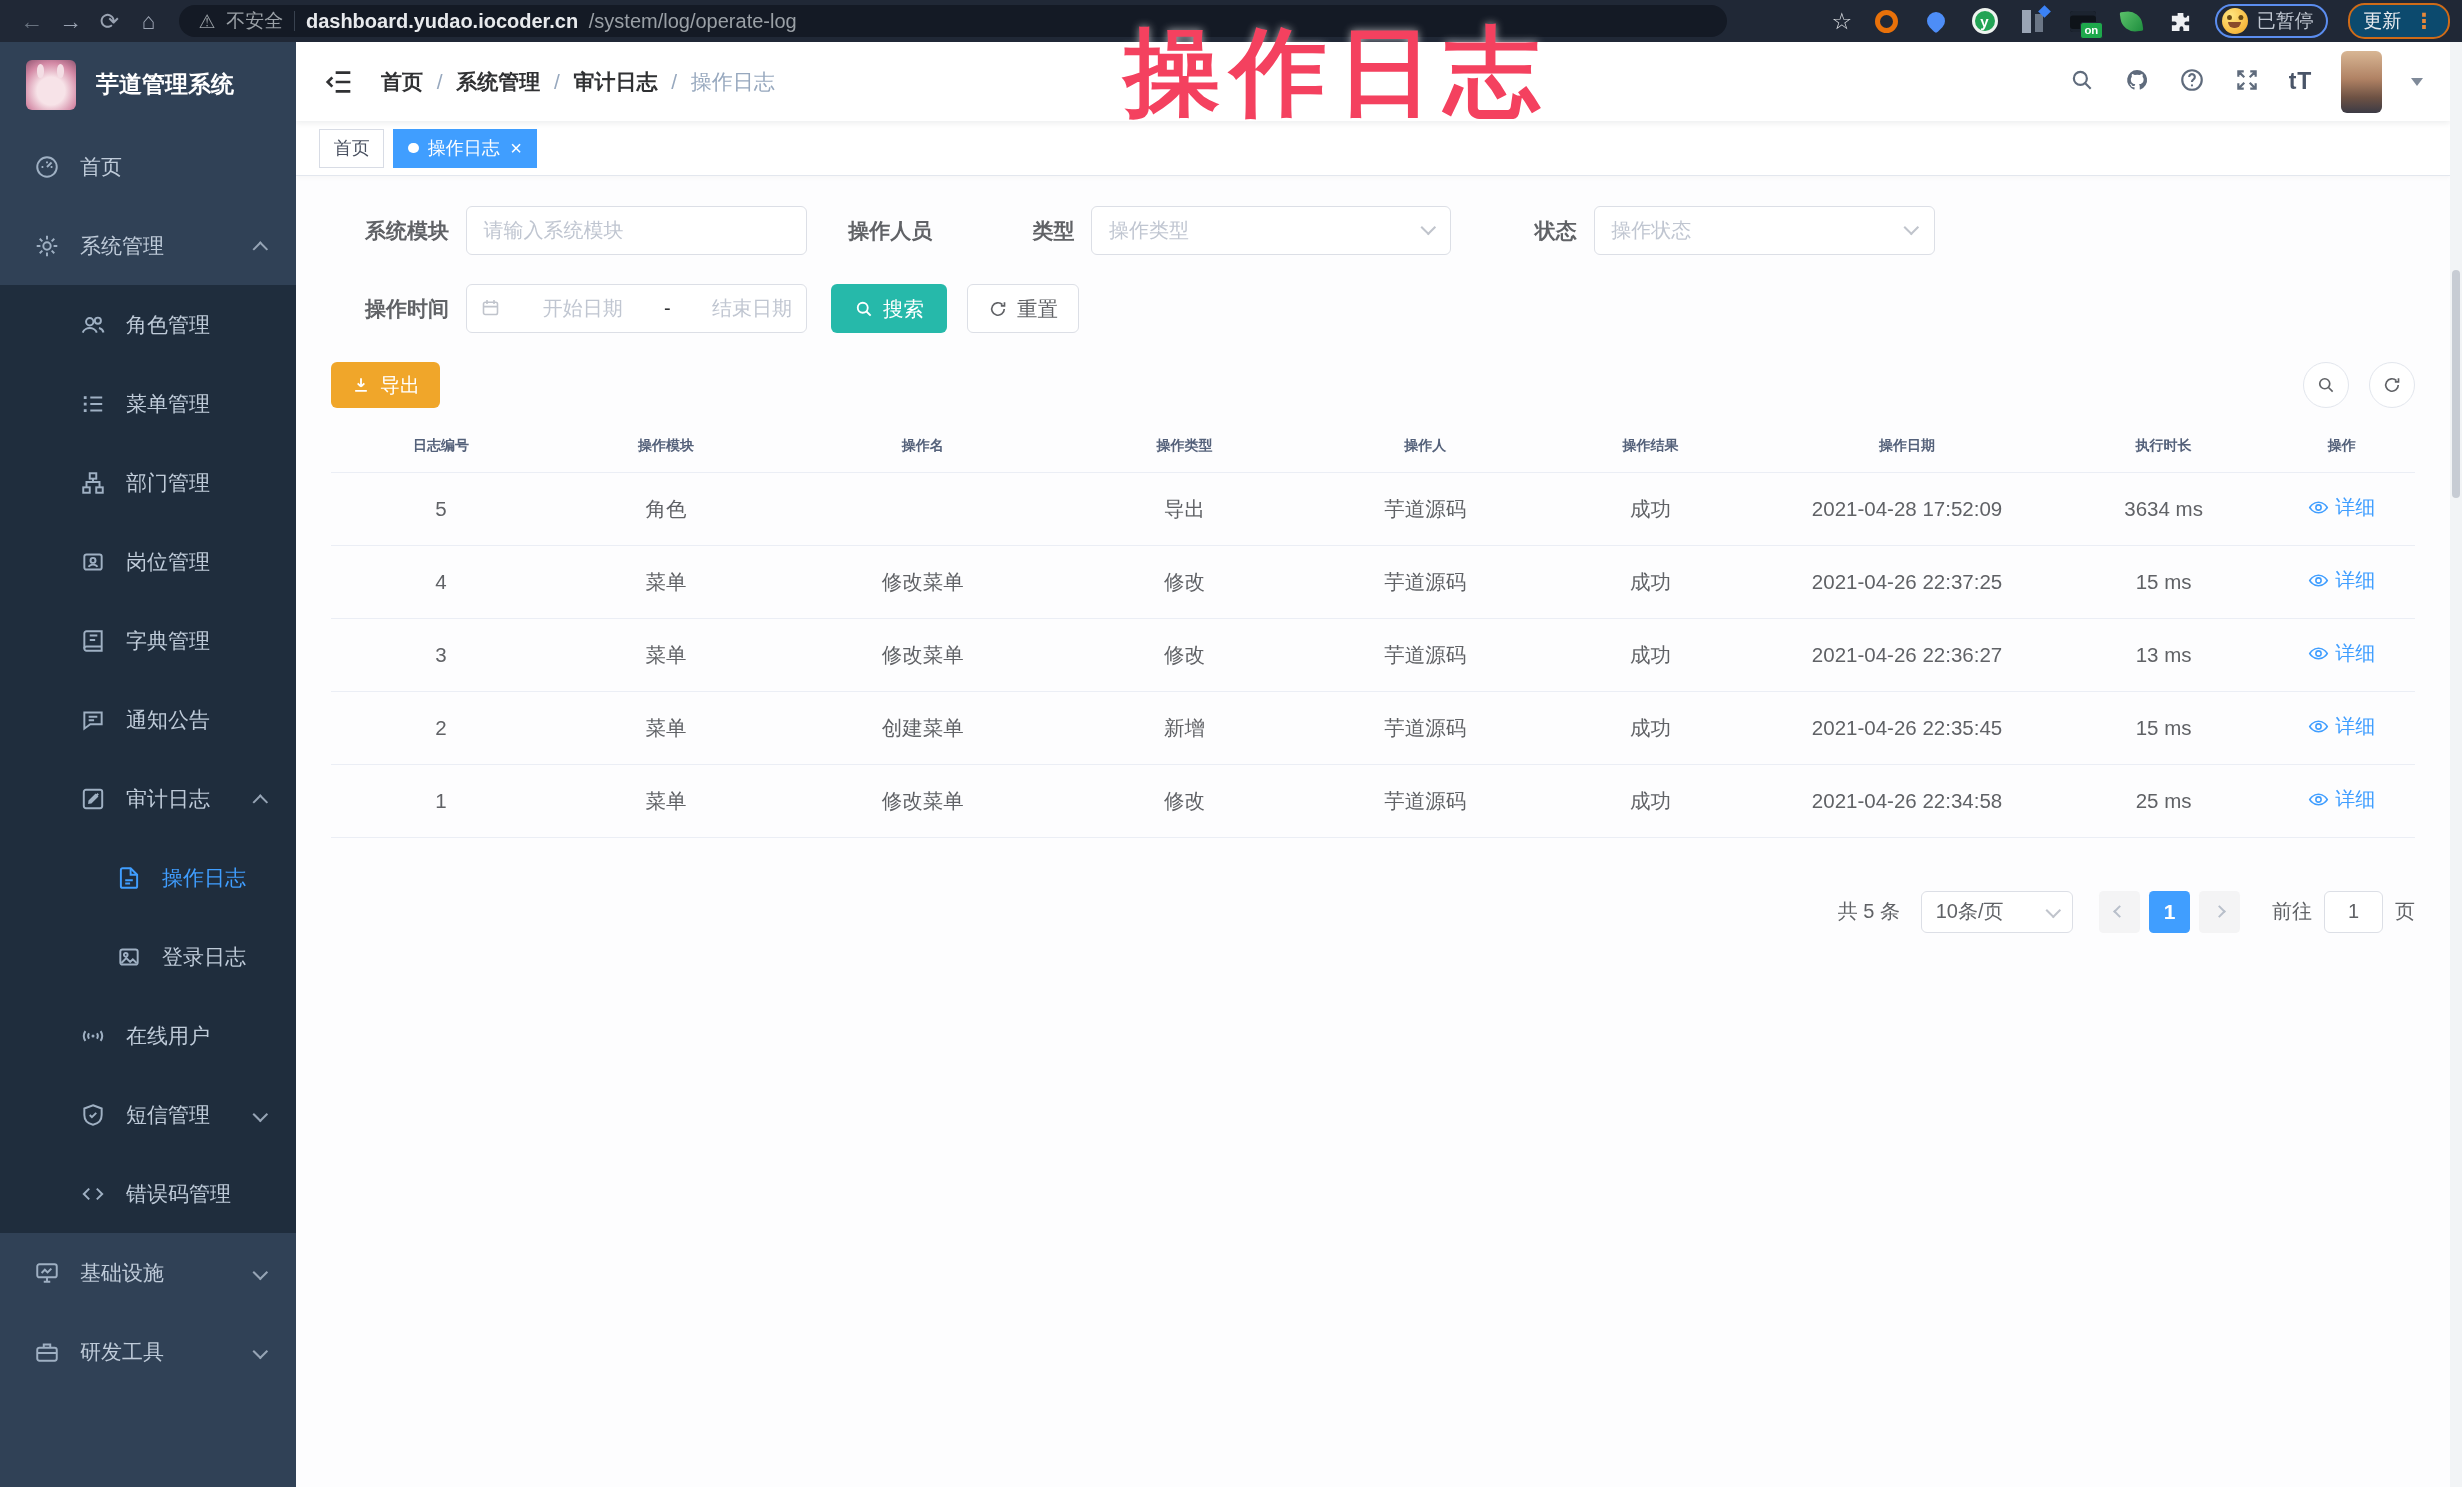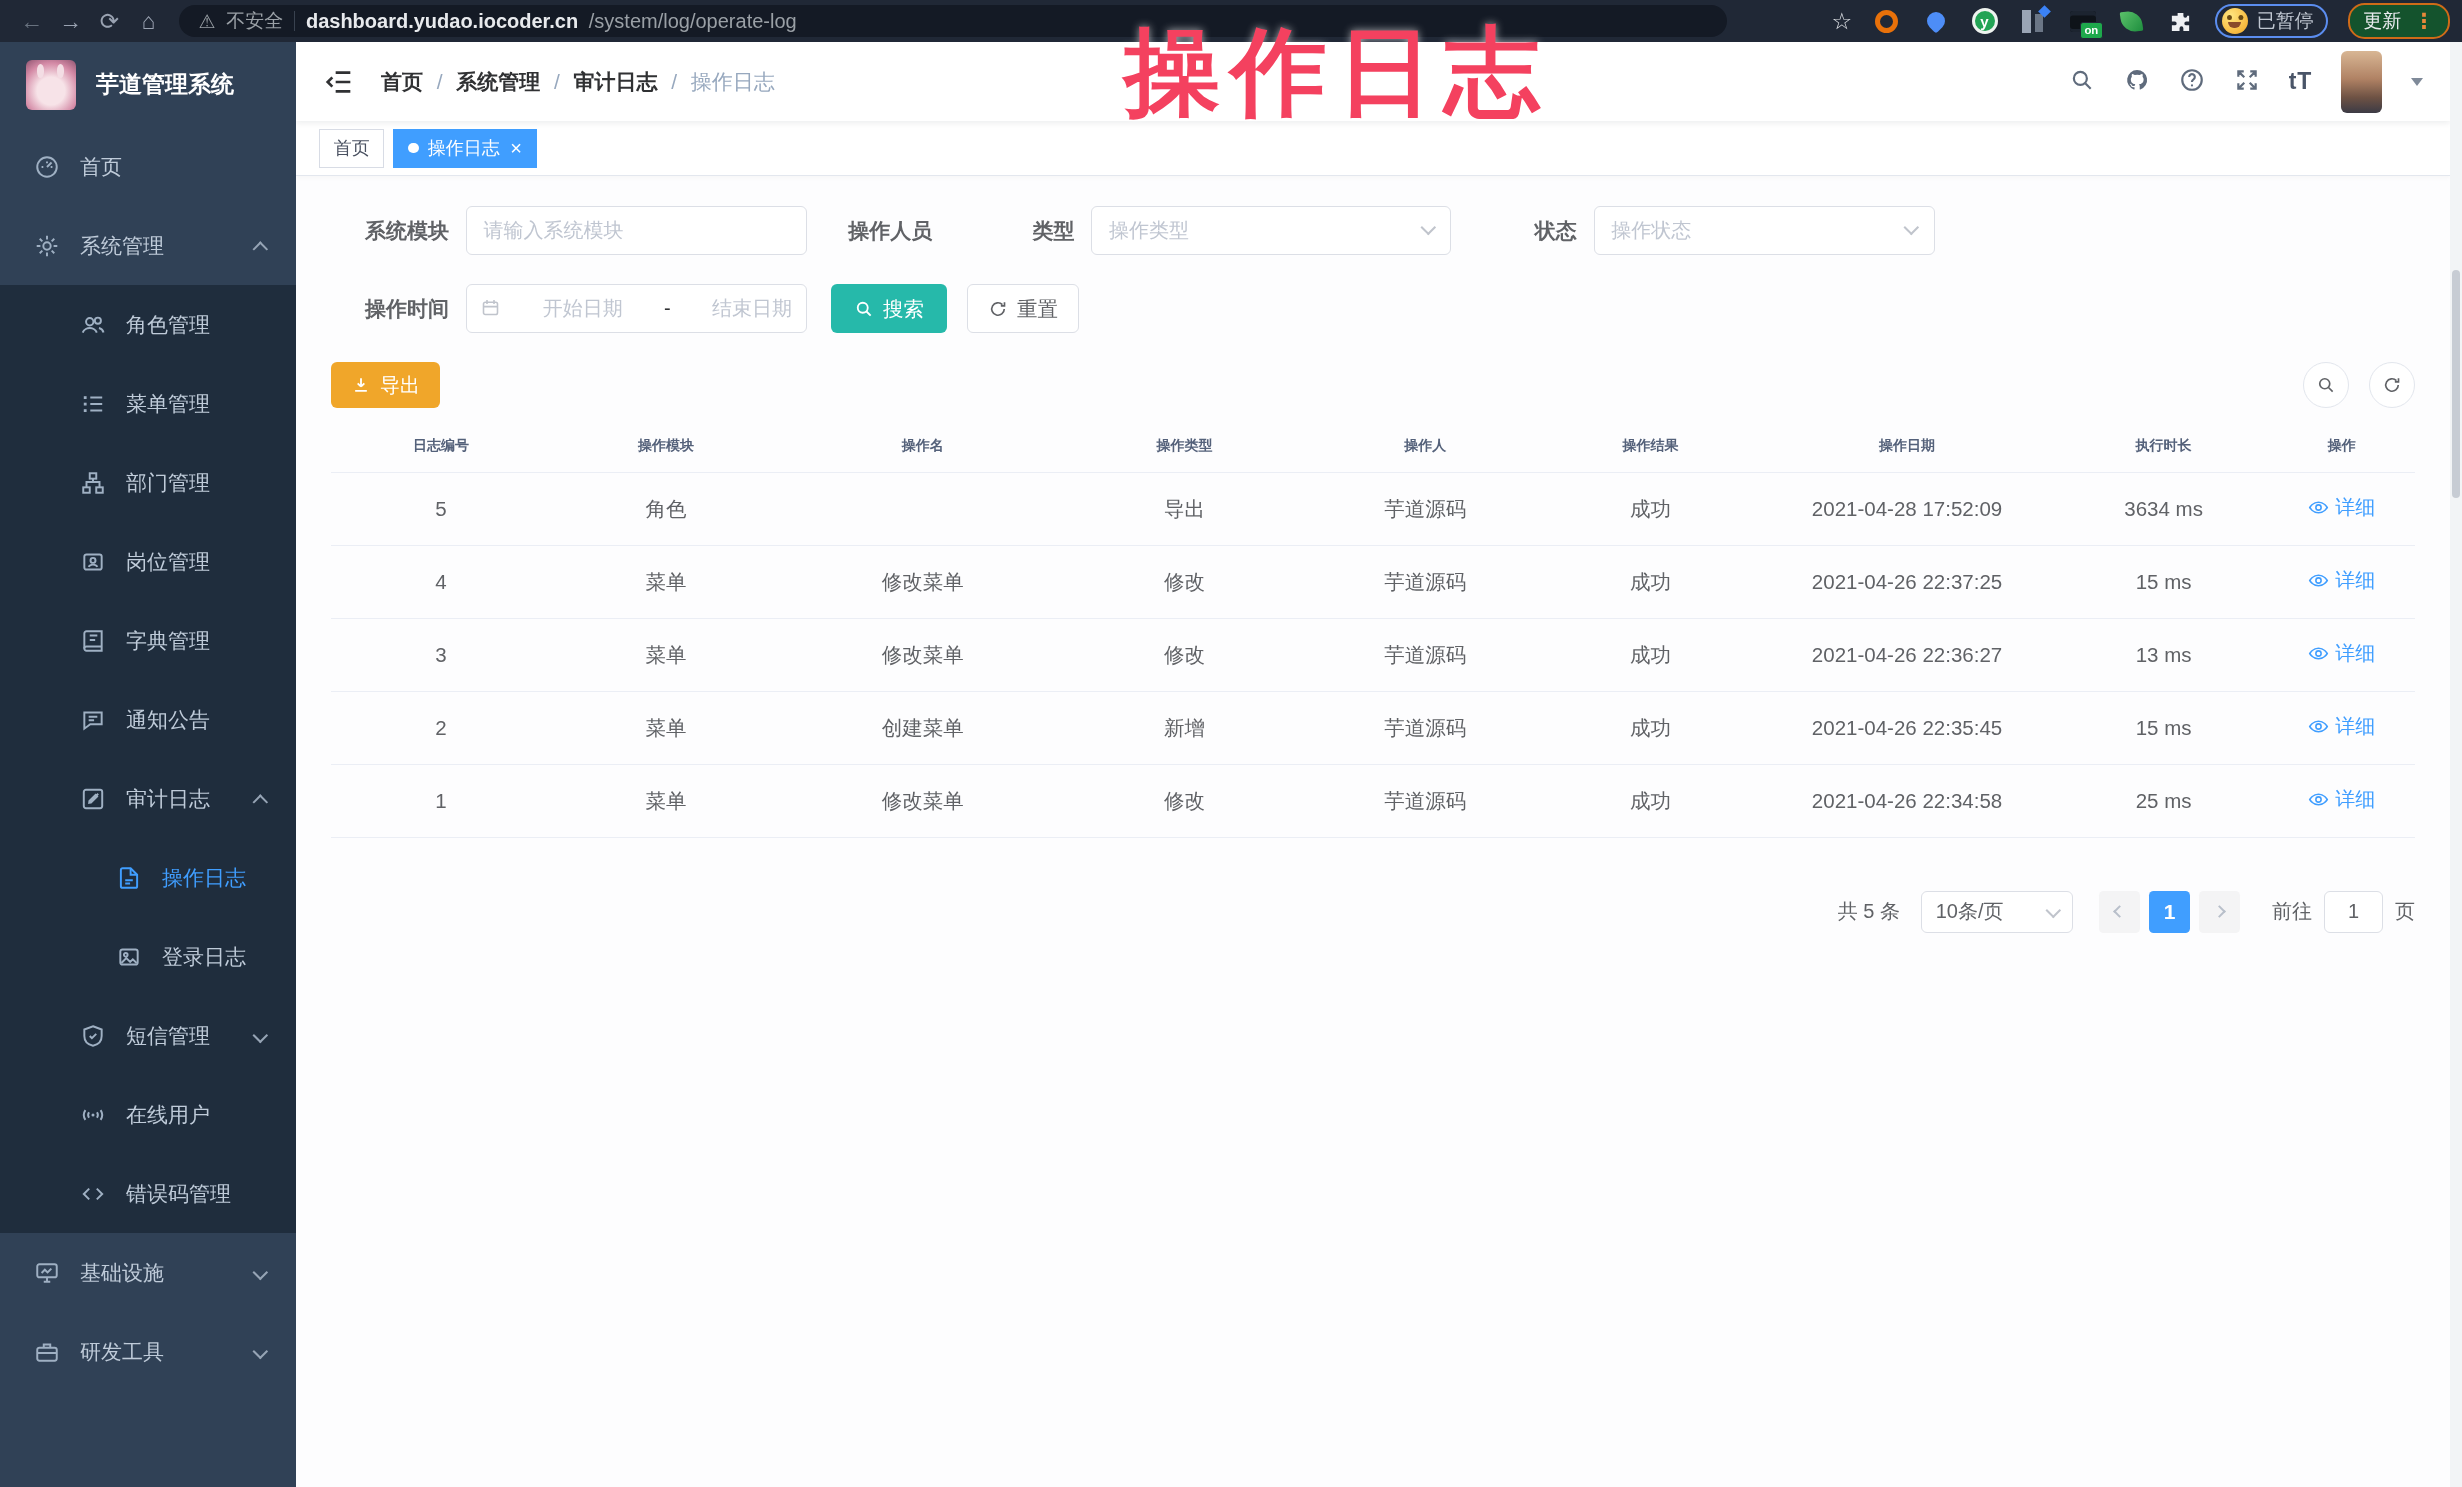--- a/index.html
+++ b/index.html
@@ -25,21 +25,21 @@
   .ext-grid { position:relative; width:23px; height:23px; background:linear-gradient(#9aa5b5,#9aa5b5) no-repeat 0 0/9px 23px, linear-gradient(#6b7686,#6b7686) no-repeat 13px 4.6px/8.3px 18px; }
   .ext-grid::after { content:""; position:absolute; right:-3.8px; top:-2.3px; width:9px; height:9px; background:#3b82f6; transform:rotate(45deg); }
   .ext-on { position:relative; width:26px; height:21px; background:#0e1319; border-radius:3px; box-shadow:inset 0 -3px 0 #1c2430, inset 0 4.6px 0 #1c2430; }
   .badge-on { position:absolute; right:-7.6px; bottom:-7.6px; background:#1ea94c; color:#fff; font-size:11.4px; font-weight:700; padding:0.8px 3.8px; border-radius:3px; border:1.5px solid #202836; line-height:1.15; }
   .ext-leaf { width:21px; height:21px; background:linear-gradient(135deg,#5bc16a,#1e8e3e); border-radius:1.5px 70% 1.5px 70%; transform:rotate(-8deg); }
   .paused-pill { display:flex; align-items:center; gap:9px; border:2.3px solid #5b8def; border-radius:18px; padding:2.3px 12px 2.3px 4.6px; }
   .face { width:26px; height:26px; border-radius:50%; background:radial-gradient(circle at 35% 30%, #ffe680, #f6b63a 75%); position:relative; flex:none; }
   .face::before { content:""; position:absolute; top:6.8px; left:5.3px; width:4.6px; height:5.3px; border-radius:50%; background:#6b4a12; box-shadow:11.4px 0 0 #6b4a12; }
   .face::after { content:""; position:absolute; left:6px; top:13.7px; width:13.7px; height:6.8px; border-radius:0 0 13.7px 13.7px; background:#8a4b2a; }
   .paused-label { color:#c0c7d1; font-size:19px; white-space:nowrap; }
-  .update-pill { display:flex; align-items:center; gap:12px; border:2.3px solid #cf6b18; background:#14532d; border-radius:16.7px; padding:3px 13.7px; }
+  .update-pill { display:flex; align-items:center; gap:12px; border:2.3px solid #cf6b18; background:#0c4a6e; border-radius:16.7px; padding:3px 13.7px; }
   .update-label { color:#e7eaee; font-size:19px; white-space:nowrap; }
   .more-dots { color:#e8883a; font-size:21px; font-weight:700; }
 
   
   .sidebar { position:absolute; top:42px; left:0; bottom:0; width:296px; background:#304156; z-index:10; overflow:hidden; }
   .logo-row { height:85px; display:flex; align-items:center; padding-left:26px; gap:20px; }
   .logo-img { width:50px; height:50px; border-radius:6px; background:radial-gradient(circle at 50% 62%, #f7e3e8 35%, #d48aa6 70%, #8f5470 100%); position:relative; flex:none; }
   .logo-img::before { content:""; position:absolute; top:4.6px; left:10.6px; width:7.6px; height:13.7px; border-radius:50%; background:#f3dde4; box-shadow:20px 0 0 #f3dde4; }
   .logo-title { color:#fff; font-size:23px; font-weight:700; white-space:nowrap; }
   .menu-item { height:79px; display:flex; align-items:center; color:#bfcbd9; font-size:21px; white-space:nowrap; }
@@ -298,35 +298,35 @@
               <circle cx="9" cy="10" r="1.7"></circle>
               <path d="M5 17.5l4.5-4.5 3.6 3.6 2.4-2.4 3.5 3.3"></path>
             </svg>
         </span>
         <span>登录日志</span>
       </div>
 
       <div class="menu-item lv1">
         <span class="m-icon">
           <svg viewBox="0 0 24 24" fill="none" stroke="currentColor" stroke-width="1.8">
+              <path d="M5 7.5a8 8 0 0 0 0 9M19 7.5a8 8 0 0 1 0 9M8.3 9.5a4.6 4.6 0 0 0 0 5M15.7 9.5a4.6 4.6 0 0 1 0 5"></path>
+              <circle cx="12" cy="12" r="1.4" fill="currentColor" stroke="none"></circle>
+            </svg>
+        </span>
+        <span>在线用户</span>
+      </div>
+      <div class="menu-item lv1">
+        <span class="m-icon">
+          <svg viewBox="0 0 24 24" fill="none" stroke="currentColor" stroke-width="1.8">
               <path d="M12 3l8 3v6c0 5-3.5 8-8 9-4.5-1-8-4-8-9V6z"></path>
               <path d="M9 12l2 2 4-4"></path>
             </svg>
         </span>
         <span>短信管理</span>
         <span class="m-chev"><span class="chev down"></span></span>
-      </div>
-      <div class="menu-item lv1">
-        <span class="m-icon">
-          <svg viewBox="0 0 24 24" fill="none" stroke="currentColor" stroke-width="1.8">
-              <path d="M5 7.5a8 8 0 0 0 0 9M19 7.5a8 8 0 0 1 0 9M8.3 9.5a4.6 4.6 0 0 0 0 5M15.7 9.5a4.6 4.6 0 0 1 0 5"></path>
-              <circle cx="12" cy="12" r="1.4" fill="currentColor" stroke="none"></circle>
-            </svg>
-        </span>
-        <span>在线用户</span>
       </div>
       <div class="menu-item lv1">
         <span class="m-icon">
           <svg viewBox="0 0 24 24" fill="none" stroke="currentColor" stroke-width="1.8">
               <path d="M8.5 7L3.5 12l5 5M15.5 7l5 5-5 5"></path>
             </svg>
         </span>
         <span>错误码管理</span>
       </div>
     </div>

